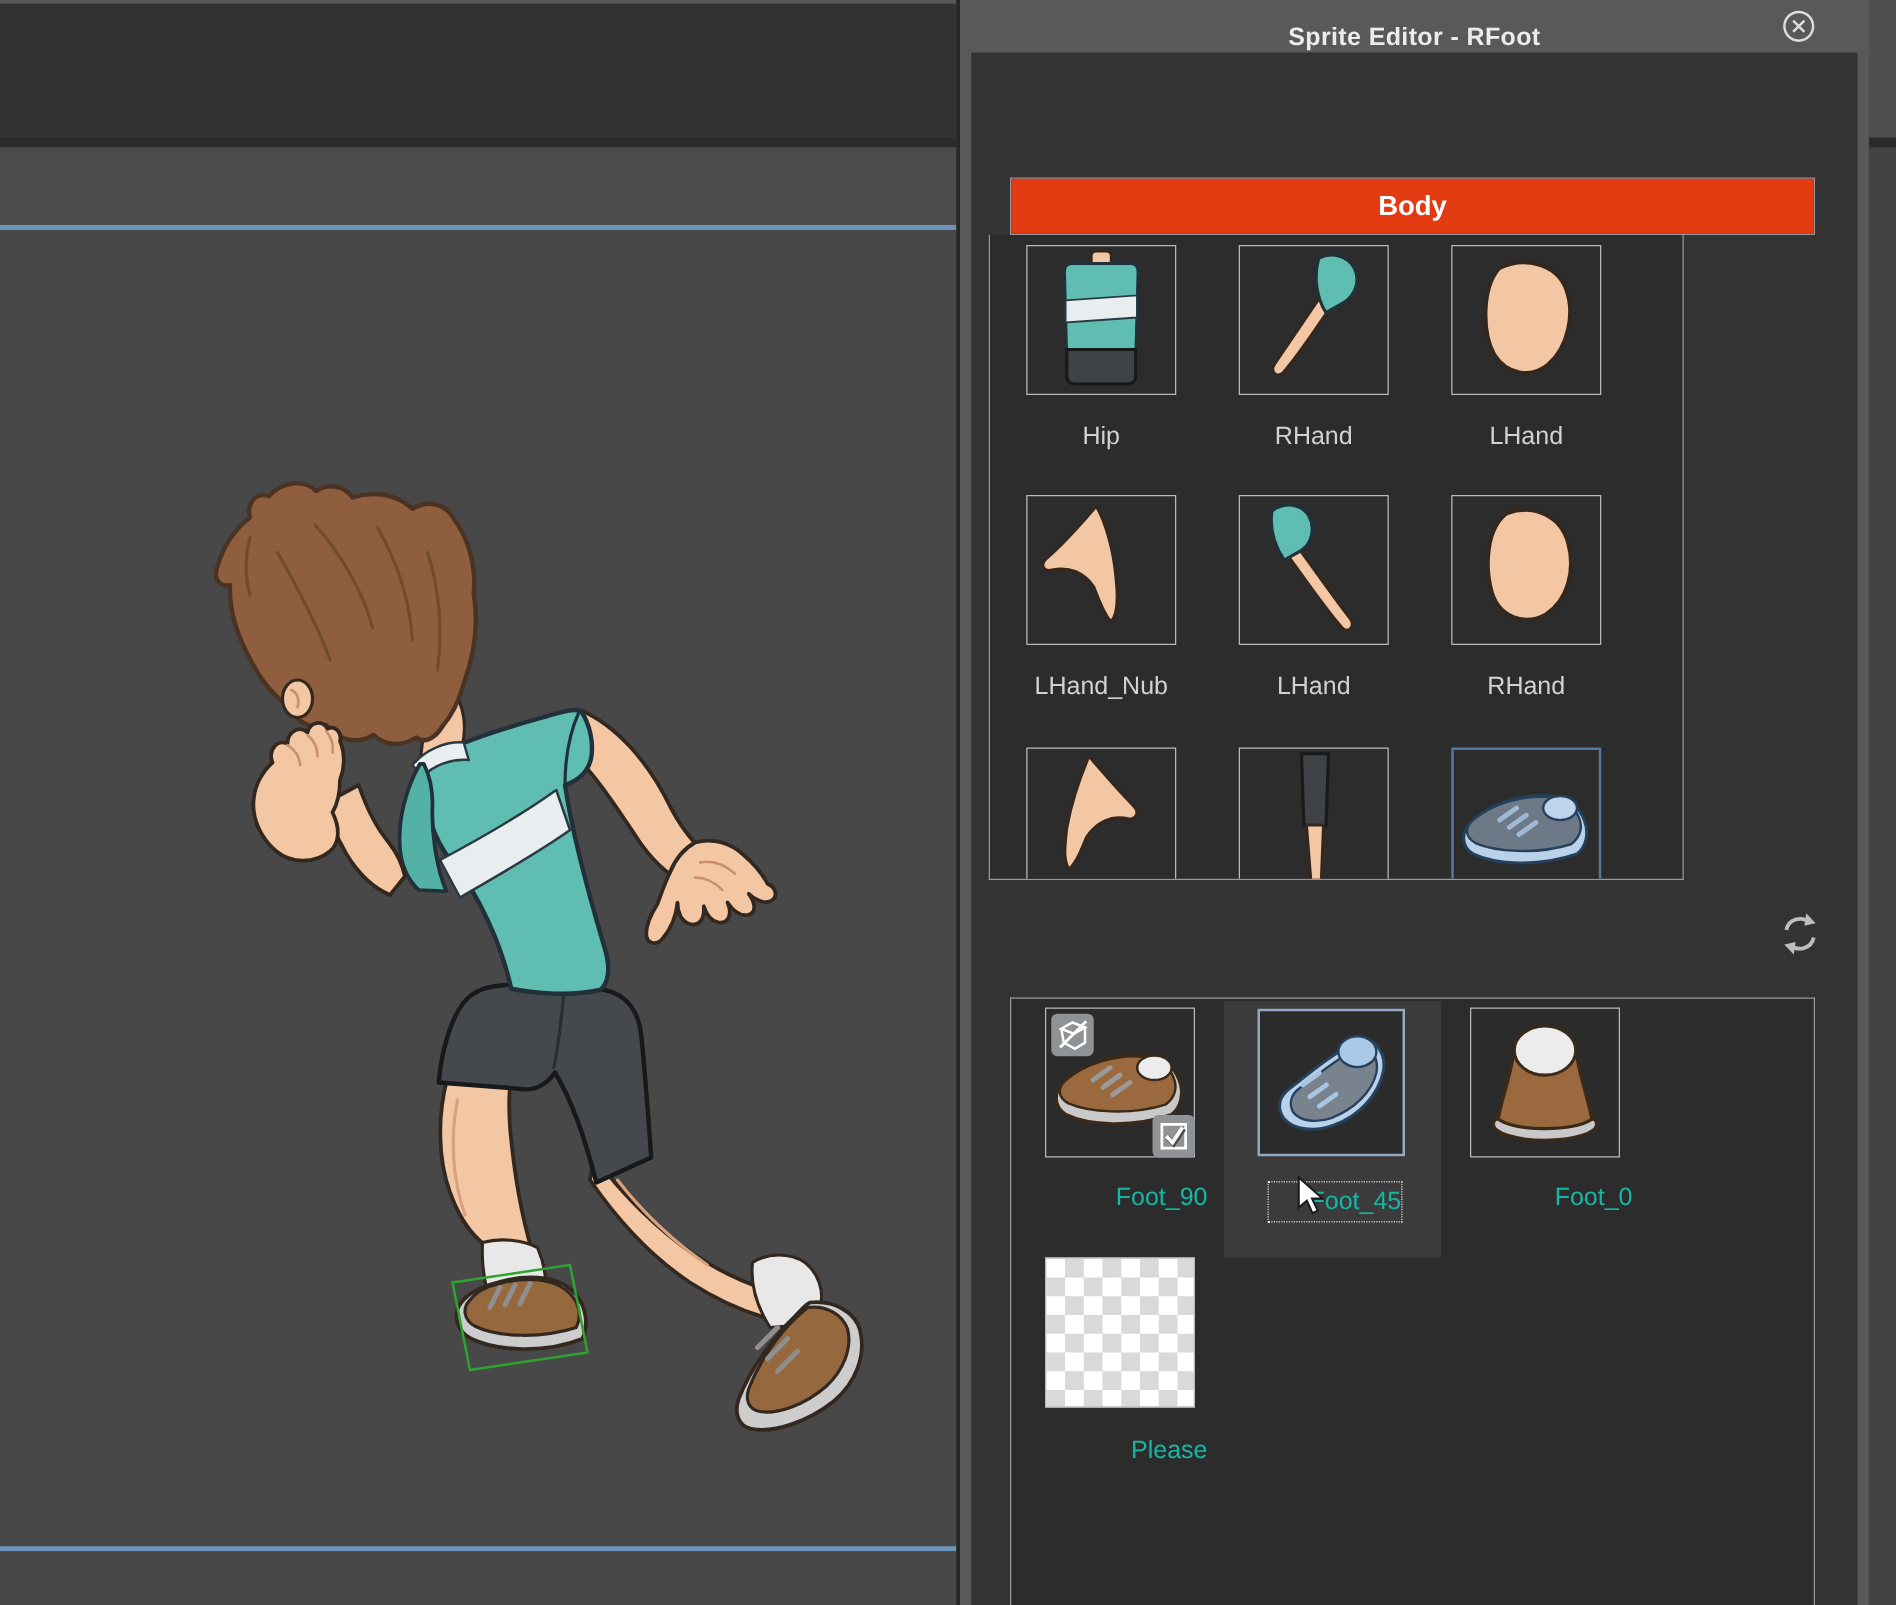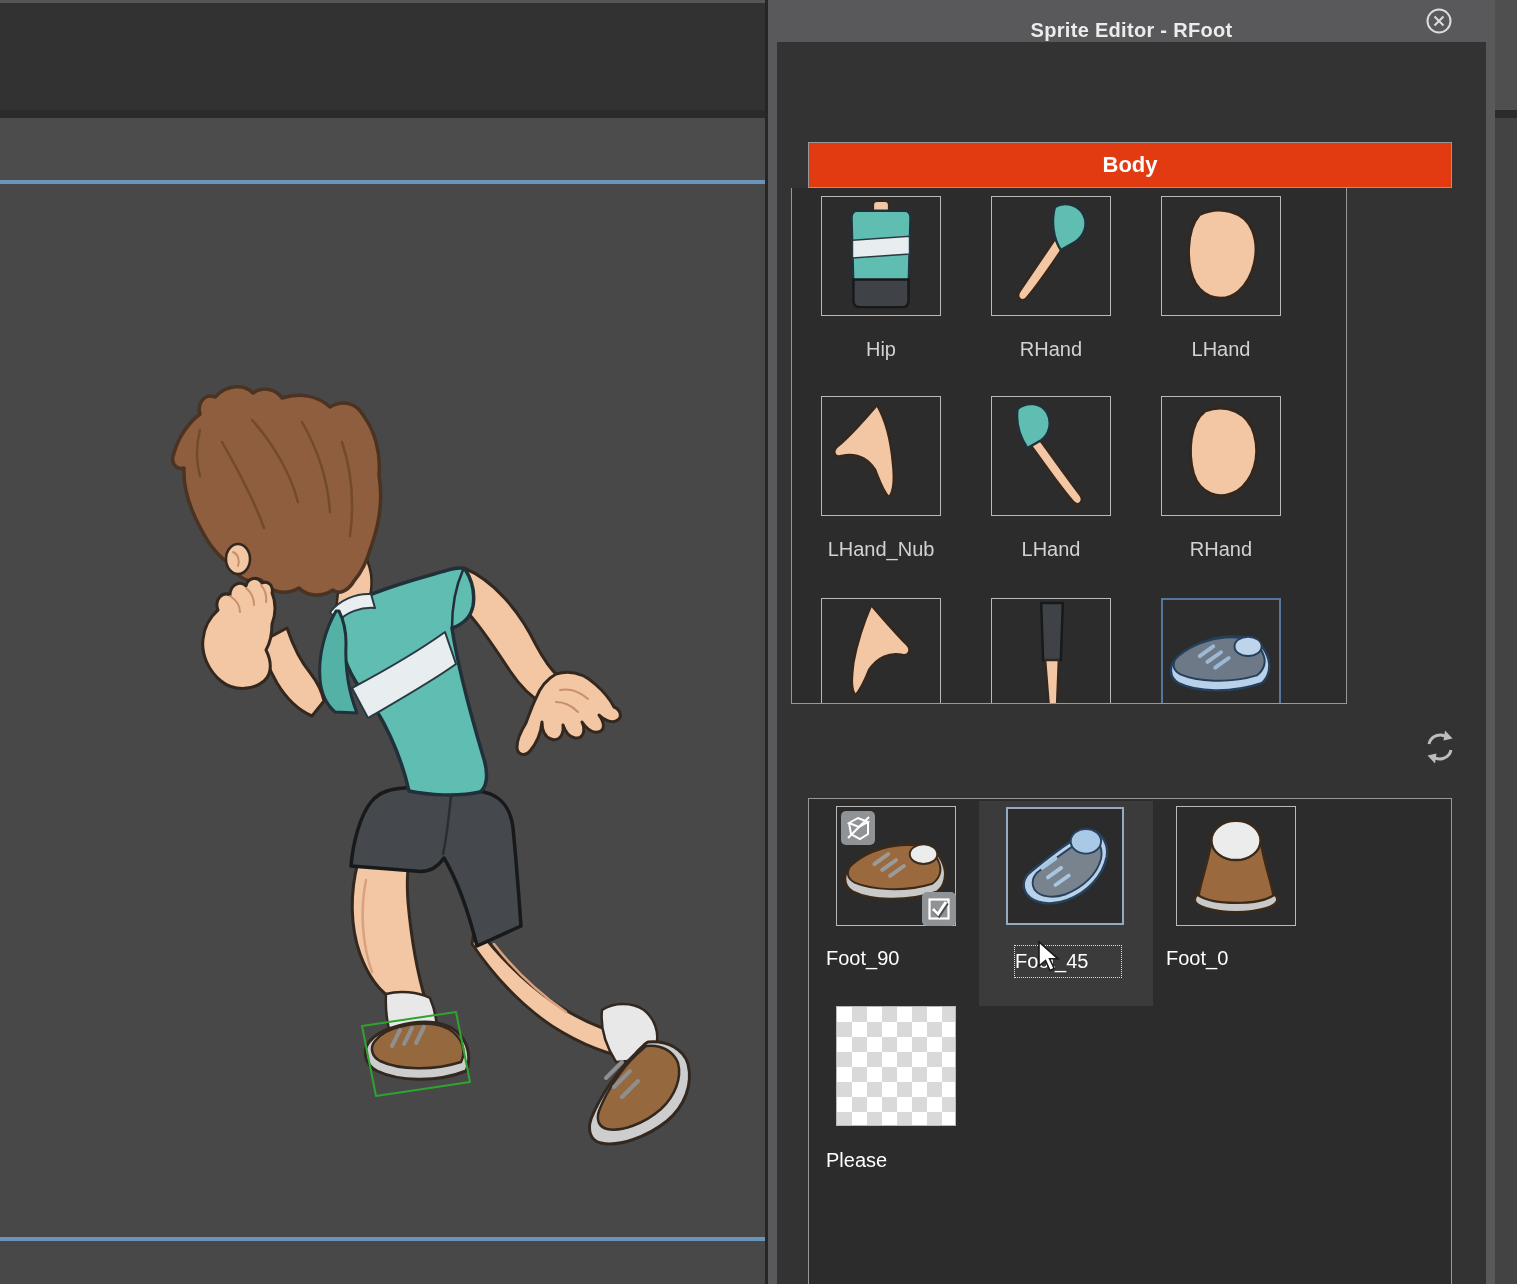--- a/index.html
+++ b/index.html
@@ -47,21 +47,21 @@
   .scrolltrack{position:absolute;left:613px;top:2px;width:23px;height:510px;background:#585858;}
   .scrollrod{position:absolute;left:7px;top:30px;width:9px;height:275px;background:#333333;}
 
   .refresh{position:absolute;left:644px;top:686px;width:38px;height:38px;}
 
   .spritesbox{position:absolute;left:31px;top:756px;width:644px;height:486px;background:#2c2c2c;
               border:1px solid #989898;border-bottom:none;}
   .spr-cell-hl{position:absolute;left:170px;top:2px;width:174px;height:205px;background:#3b3b3b;}
   .spr-thumb{position:absolute;width:120px;height:120px;border:1px solid #b9b9b9;background:#2b2b2b;}
   .spr-thumb.selected{width:118px;height:118px;border:2px solid #93aac1;}
-  .spr-label{position:absolute;width:140px;text-align:left;font-size:20px;color:#ffffff;}
+  .spr-label{position:absolute;width:140px;text-align:right;font-size:20px;color:#14b8a6;}
   .spr-label.focus{width:108px;height:33px;line-height:31px;border:1px dotted #e0e0e0;}
   .badge{position:absolute;width:34px;height:34px;background:#8f9396;border-radius:5px;}
   .checker{position:absolute;left:27px;top:207px;width:120px;height:120px;border:1px solid #b9b9b9;
            background-color:#ffffff;
            background-image:linear-gradient(45deg,#d9d9d9 25%,transparent 25%,transparent 75%,#d9d9d9 75%),
                             linear-gradient(45deg,#d9d9d9 25%,transparent 25%,transparent 75%,#d9d9d9 75%);
            background-size:30px 30px;background-position:0 0,15px 15px;}
   .cursor{position:absolute;left:260px;top:898px;width:34px;height:36px;pointer-events:none;}
 </style>
 </head>

